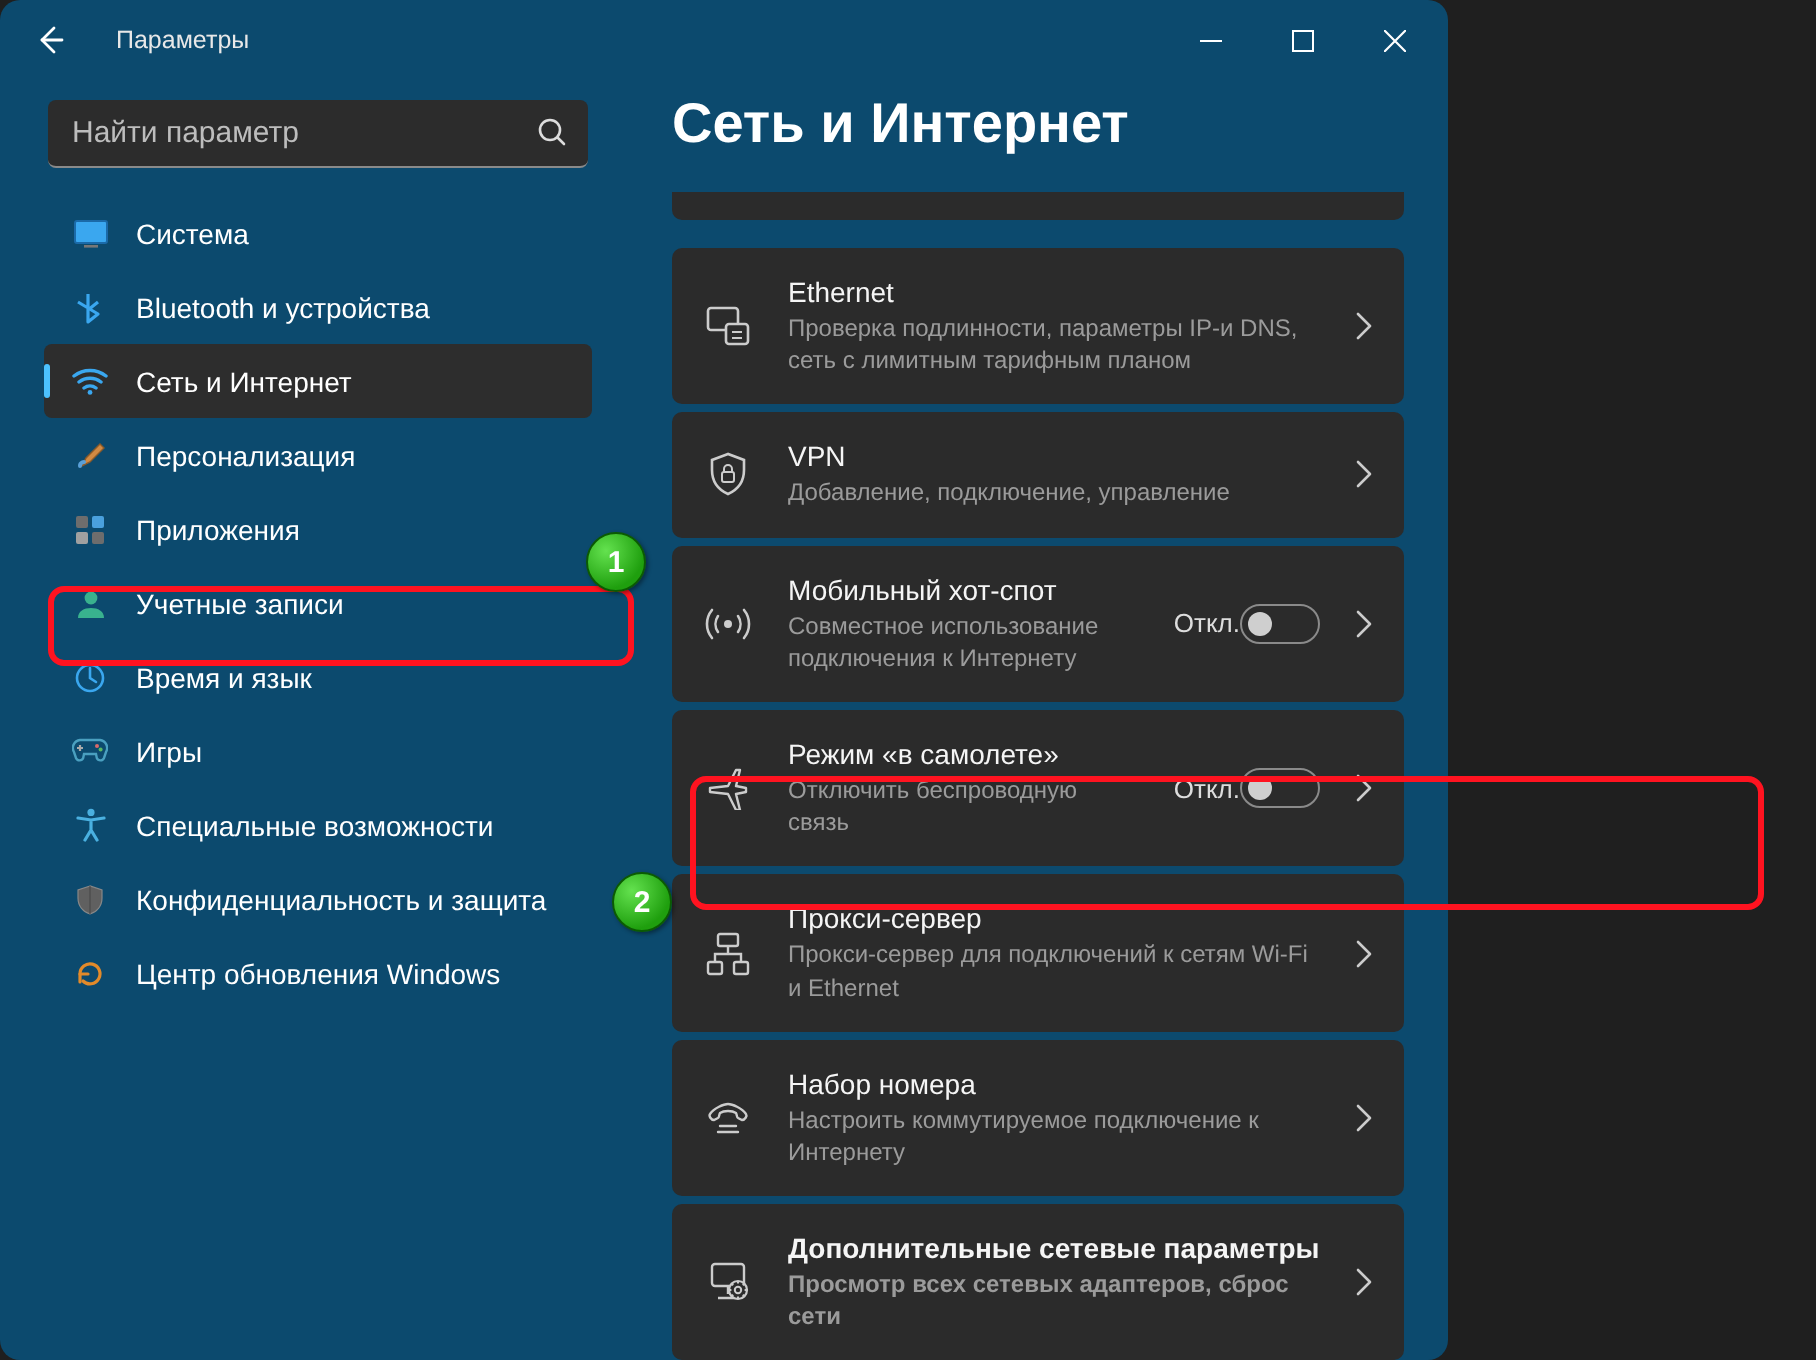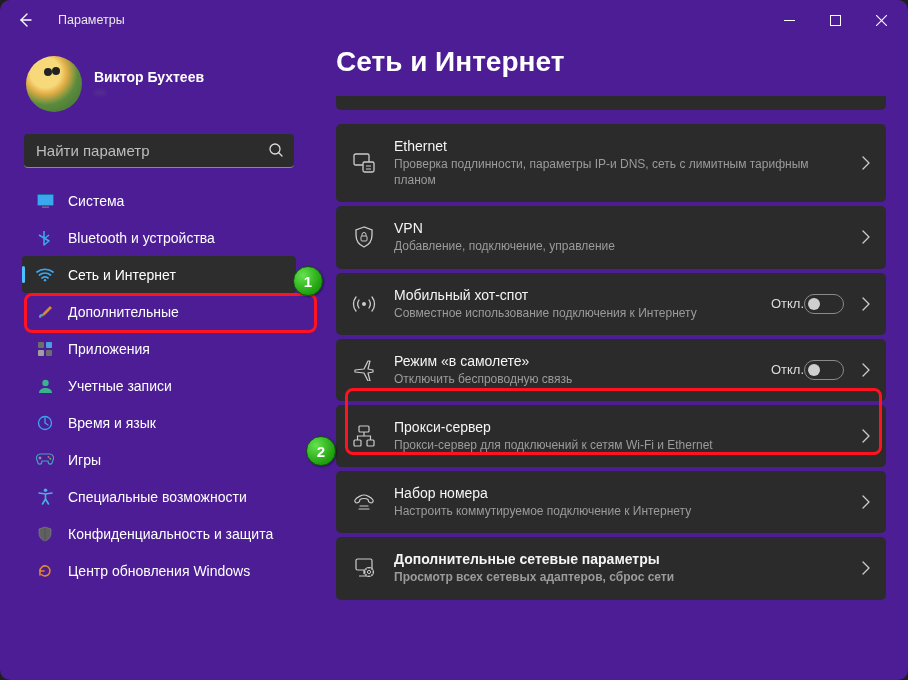--- a/index.html
+++ b/index.html
@@ -1,17 +1,17 @@
 <!DOCTYPE html>
 <html><head>
 <meta charset="utf-8">
 <style>
   * { box-sizing: border-box; margin: 0; padding: 0; font-family: "Segoe UI", Arial, sans-serif; }
   body { background: #1f1f1f; width: 908px; height: 680px; overflow: hidden; color: #fff; position: relative; }
-  .window { width: 908px; height: 680px; background: #4c1d95; border-radius: 10px; position: relative; display: flex; flex-direction: column; }
+  .window { width: 724px; height: 680px; background: #0c4a6e; border-radius: 10px; position: relative; display: flex; flex-direction: column; }
   .titlebar { height: 40px; display: flex; align-items: center; padding: 0 4px 0 8px; }
   .titlebar .back { width: 34px; height: 34px; display: flex; align-items: center; justify-content: center; color: #fff; border-radius: 4px; }
   .titlebar .title { font-size: 12.5px; margin-left: 16px; color: #e8e8e8; }
   .winbtns { margin-left: auto; display: flex; }
   .winbtns div { width: 46px; height: 32px; display: flex; align-items: center; justify-content: center; color: #fff; }
   .body { flex: 1; display: flex; overflow: hidden; }
   .sidebar { width: 310px; padding: 8px 14px 0 22px; display: flex; flex-direction: column; }
   .profile { display: flex; align-items: center; gap: 12px; padding: 8px 4px 20px 4px; }
   .avatar { width: 56px; height: 56px; border-radius: 50%; background: radial-gradient(circle at 35% 30%, #f7d97a 0 28%, #e0ad45 40%, #5a8c3e 60%, #3e6a2e 100%); position: relative; overflow: hidden; }
   .avatar::after { content:""; position:absolute; left:18px; top:12px; width:8px; height:8px; background:#222; border-radius:50%; box-shadow: 8px -1px 0 0 #222; }
@@ -71,27 +71,20 @@
       <div>
           <svg width="11" height="11">
             <path d="M0 0l11 11M11 0L0 11" stroke="#fff" stroke-width="1.1"></path>
           </svg>
         </div>
     </div>
   </div>
 
   <div class="body">
     <div class="sidebar">
-      <div class="profile">
-        <div class="avatar"></div>
-        <div>
-          <div class="uname">Виктор Бухтеев</div>
-          <div class="umail">—</div>
-        </div>
-      </div>
       <div class="search">
         <input type="text" placeholder="Найти параметр" style="">
         <span class="sicon">
           <svg width="16" height="16" viewBox="0 0 16 16">
               <circle cx="7" cy="7" r="5" stroke="#ddd" stroke-width="1.3" fill="none"></circle>
               <path d="M11 11l3 3" stroke="#ddd" stroke-width="1.3" stroke-linecap="round"></path>
             </svg>
         </span>
       </div>
       <div class="nav">
@@ -121,21 +114,21 @@
             </span>
           <span>Сеть и Интернет</span>
         </div>
         <div class="nav-item">
           <span class="nicon">
               <svg width="16" height="16" viewBox="0 0 16 16">
                 <path d="M13 2 6 9l-2 4 4-2 7-7z" fill="#d28a43" stroke="#8a5a2a" stroke-width="0.7"></path>
                 <path d="M3 13c0-2 2-2 2-2" stroke="#5aa0d8" stroke-width="2" stroke-linecap="round"></path>
               </svg>
             </span>
-          <span>Дополнительные</span>
+          <span>Персонализация</span>
         </div>
         <div class="nav-item">
           <span class="nicon">
               <svg width="16" height="16" viewBox="0 0 16 16">
                 <rect x="1" y="1" width="6" height="6" rx="1" fill="#6d6d6d"></rect>
                 <rect x="9" y="1" width="6" height="6" rx="1" fill="#4aa0dd"></rect>
                 <rect x="1" y="9" width="6" height="6" rx="1" fill="#a0a0a0"></rect>
                 <rect x="9" y="9" width="6" height="6" rx="1" fill="#6d6d6d"></rect>
               </svg>
             </span>

